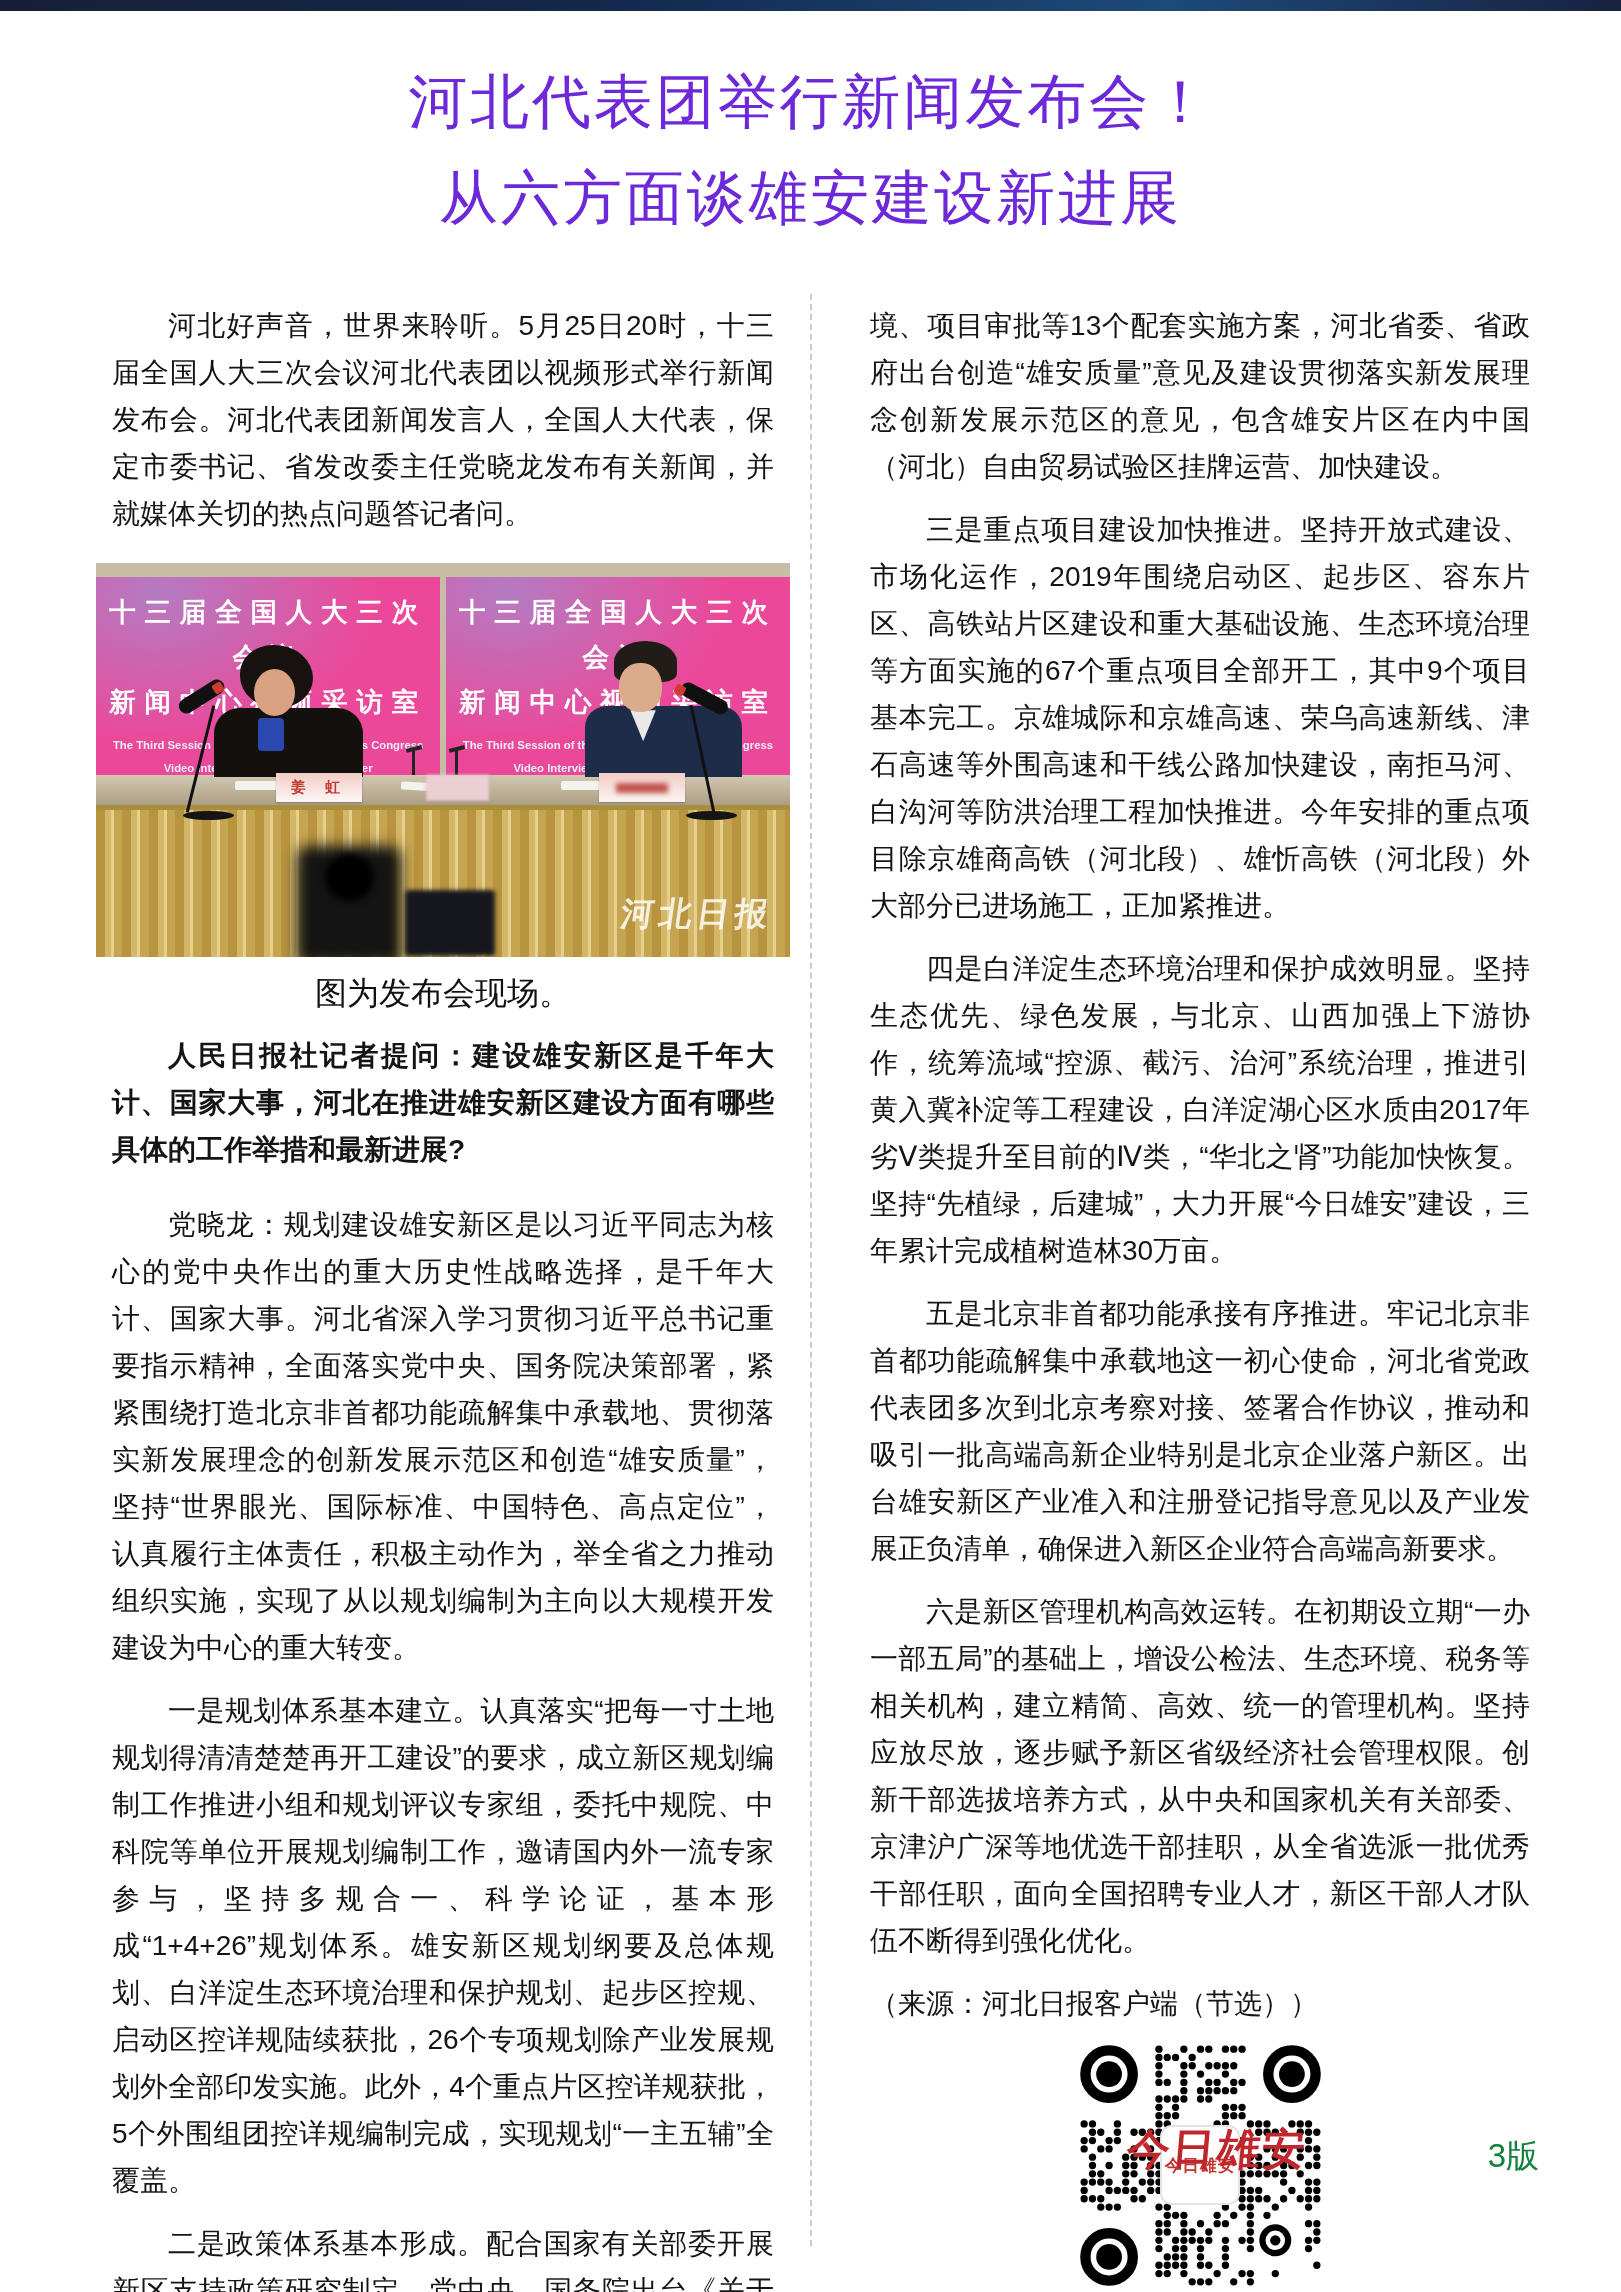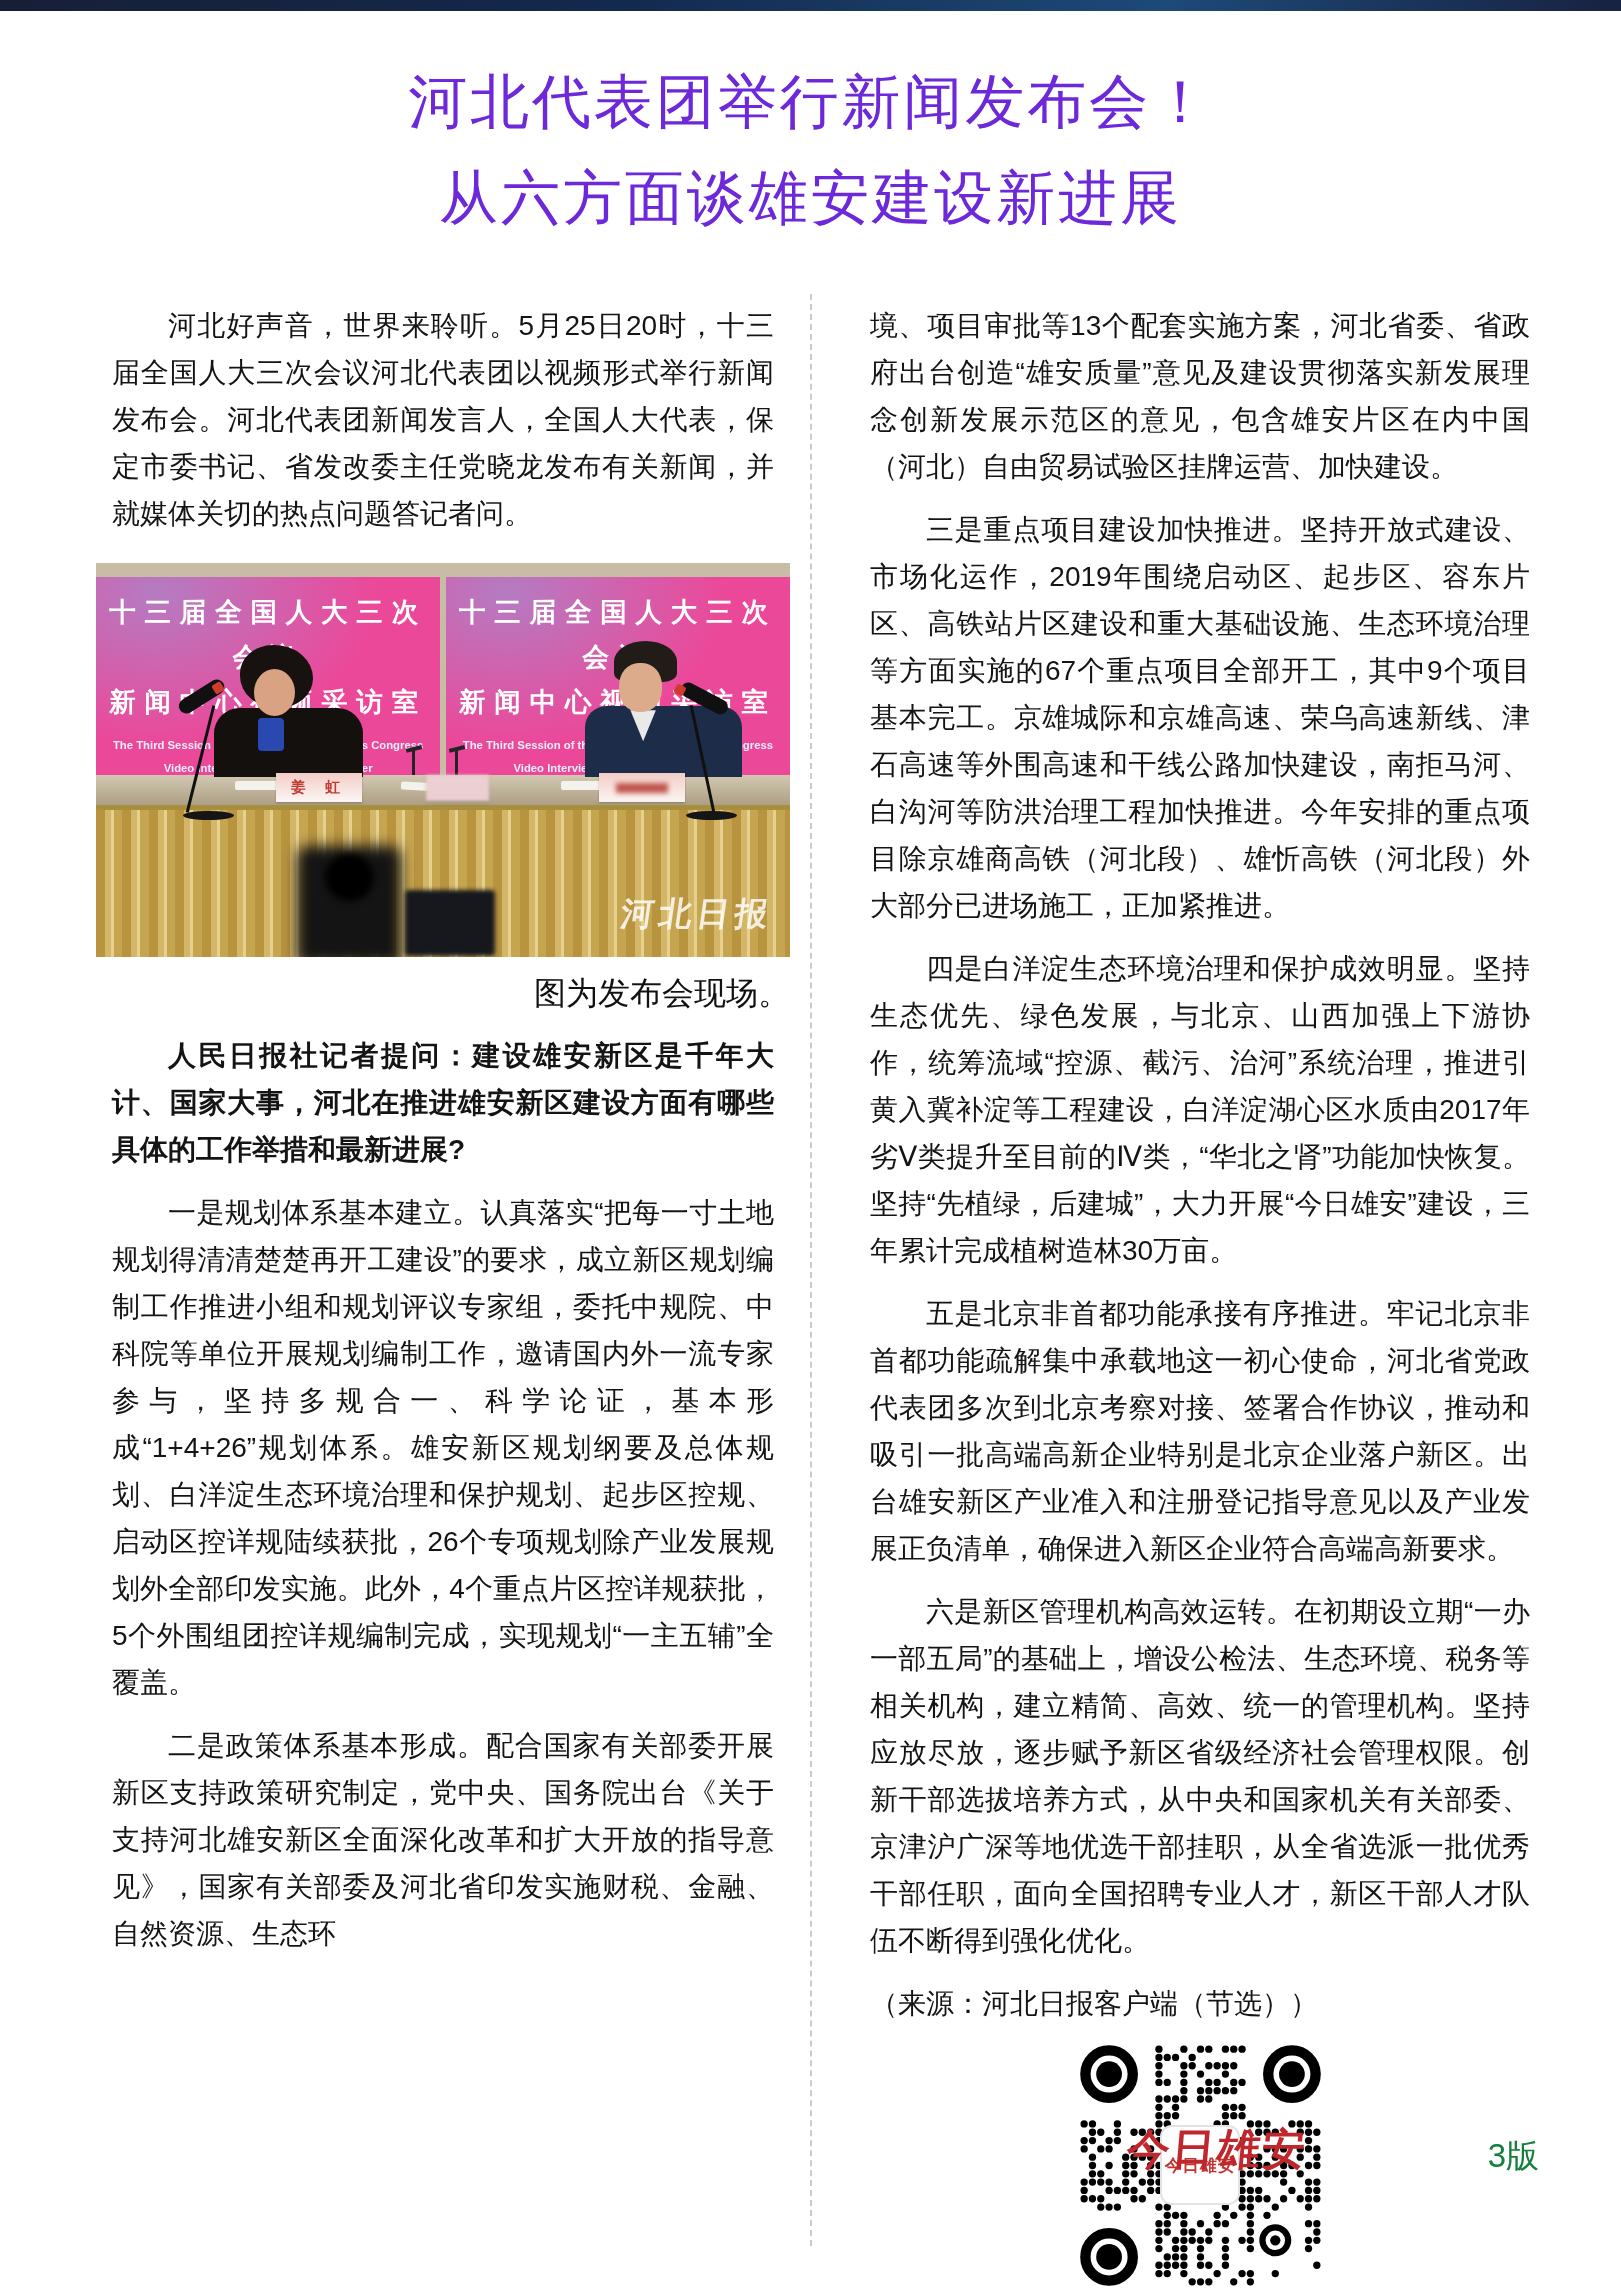--- a/index.html
+++ b/index.html
@@ -64,21 +64,21 @@
         color:#c23b33;font-size:14.7px;font-weight:bold;letter-spacing:7.8px;}
   .card2{left:47.5%;top:54%;width:63px;height:25.5px;background:#eccfd2;filter:blur(1.5px);}
   .card3{left:72.5%;top:53.5%;width:86px;height:29px;background:linear-gradient(#f3cdc7,#fbf4f2);}
   .card3-blur{width:60%;height:9.8px;background:#c0554d;filter:blur(2.9px);}
   .camera-blob{position:absolute;left:29%;top:72%;width:15%;height:30%;background:#141414;
         border-radius:11.8px 11.8px 0 0;filter:blur(6.9px);}
   .camera-lens{position:absolute;left:33%;top:74%;width:7%;height:12%;background:#000;border-radius:50%;filter:blur(3.9px);}
   .laptop{position:absolute;left:44.5%;top:83%;width:13%;height:17%;background:#16181d;border-radius:3.9px;filter:blur(2px);}
   .wm{position:absolute;right:2.5%;bottom:5%;color:rgba(255,255,255,.82);font-size:33px;font-weight:bold;
         font-family:"DejaVu Serif",serif;transform:skewX(-8deg);letter-spacing:4.9px;}
-  .caption{text-align:right;font-size:32px;margin-top:15.7px;font-family:"DejaVu Serif",serif;color:#111;}
+  .caption{text-align:center;font-size:32px;margin-top:15.7px;font-family:"DejaVu Serif",serif;color:#111;}
   
   .qr-wrap{margin-top:17.6px;text-align:center;}
   .qr{position:relative;width:241px;height:241px;margin:0 auto;}
   .qr svg{display:block;}
   .qr-logo{position:absolute;left:50%;top:50%;transform:translate(-50%,-50%);width:76px;height:76px;
         background:#fff;border:2px solid #e3e3e3;border-radius:11.8px;display:flex;align-items:center;justify-content:center;
         color:#c4342f;font-weight:bold;font-size:16.7px;letter-spacing:1px;font-family:"DejaVu Serif",serif;}
   .qr-caption{font-size:29px;color:#4a4a4a;margin-top:17.6px;letter-spacing:2.9px;text-align:center;}
   
   .footer{position:absolute;left:1127px;top:2121px;width:412px;}
@@ -164,20 +164,21 @@
       <div class="camera-lens"></div>
       <div class="laptop"></div>
 
       <div class="wm">河北日报</div>
     </div>
 
     <div class="caption">图为发布会现场。</div>
 
     <p class="body indent question">人民日报社记者提问：建设雄安新区是千年大计、国家大事，河北在推进雄安新区建设方面有哪些具体的工作举措和最新进展?</p>
 
+    <p class="body indent" style="margin-top:27.4px;">党晓龙：规划建设雄安新区是以习近平同志为核心的党中央作出的重大历史性战略选择，是千年大计、国家大事。河北省深入学习贯彻习近平总书记重要指示精神，全面落实党中央、国务院决策部署，紧紧围绕打造北京非首都功能疏解集中承载地、贯彻落实新发展理念的创新发展示范区和创造“雄安质量”，坚持“世界眼光、国际标准、中国特色、高点定位”，认真履行主体责任，积极主动作为，举全省之力推动组织实施，实现了从以规划编制为主向以大规模开发建设为中心的重大转变。</p>
     <p class="body indent">一是规划体系基本建立。认真落实“把每一寸土地规划得清清楚楚再开工建设”的要求，成立新区规划编制工作推进小组和规划评议专家组，委托中规院、中科院等单位开展规划编制工作，邀请国内外一流专家参与，坚持多规合一、科学论证，基本形成“1+4+26”规划体系。雄安新区规划纲要及总体规划、白洋淀生态环境治理和保护规划、起步区控规、启动区控详规陆续获批，26个专项规划除产业发展规划外全部印发实施。此外，4个重点片区控详规获批，5个外围组团控详规编制完成，实现规划“一主五辅”全覆盖。</p>
     <p class="body indent">二是政策体系基本形成。配合国家有关部委开展新区支持政策研究制定，党中央、国务院出台《关于支持河北雄安新区全面深化改革和扩大开放的指导意见》，国家有关部委及河北省印发实施财税、金融、自然资源、生态环</p>
   </div>
 
   <div class="col col-right">
     <p class="body">境、项目审批等13个配套实施方案，河北省委、省政府出台创造“雄安质量”意见及建设贯彻落实新发展理念创新发展示范区的意见，包含雄安片区在内中国（河北）自由贸易试验区挂牌运营、加快建设。</p>
     <p class="body indent">三是重点项目建设加快推进。坚持开放式建设、市场化运作，2019年围绕启动区、起步区、容东片区、高铁站片区建设和重大基础设施、生态环境治理等方面实施的67个重点项目全部开工，其中9个项目基本完工。京雄城际和京雄高速、荣乌高速新线、津石高速等外围高速和干线公路加快建设，南拒马河、白沟河等防洪治理工程加快推进。今年安排的重点项目除京雄商高铁（河北段）、雄忻高铁（河北段）外大部分已进场施工，正加紧推进。</p>
     <p class="body indent">四是白洋淀生态环境治理和保护成效明显。坚持生态优先、绿色发展，与北京、山西加强上下游协作，统筹流域“控源、截污、治河”系统治理，推进引黄入冀补淀等工程建设，白洋淀湖心区水质由2017年劣Ⅴ类提升至目前的Ⅳ类，“华北之肾”功能加快恢复。坚持“先植绿，后建城”，大力开展“今日雄安”建设，三年累计完成植树造林30万亩。</p>
     <p class="body indent">五是北京非首都功能承接有序推进。牢记北京非首都功能疏解集中承载地这一初心使命，河北省党政代表团多次到北京考察对接、签署合作协议，推动和吸引一批高端高新企业特别是北京企业落户新区。出台雄安新区产业准入和注册登记指导意见以及产业发展正负清单，确保进入新区企业符合高端高新要求。</p>
     <p class="body indent">六是新区管理机构高效运转。在初期设立期“一办一部五局”的基础上，增设公检法、生态环境、税务等相关机构，建立精简、高效、统一的管理机构。坚持应放尽放，逐步赋予新区省级经济社会管理权限。创新干部选拔培养方式，从中央和国家机关有关部委、京津沪广深等地优选干部挂职，从全省选派一批优秀干部任职，面向全国招聘专业人才，新区干部人才队伍不断得到强化优化。</p>

